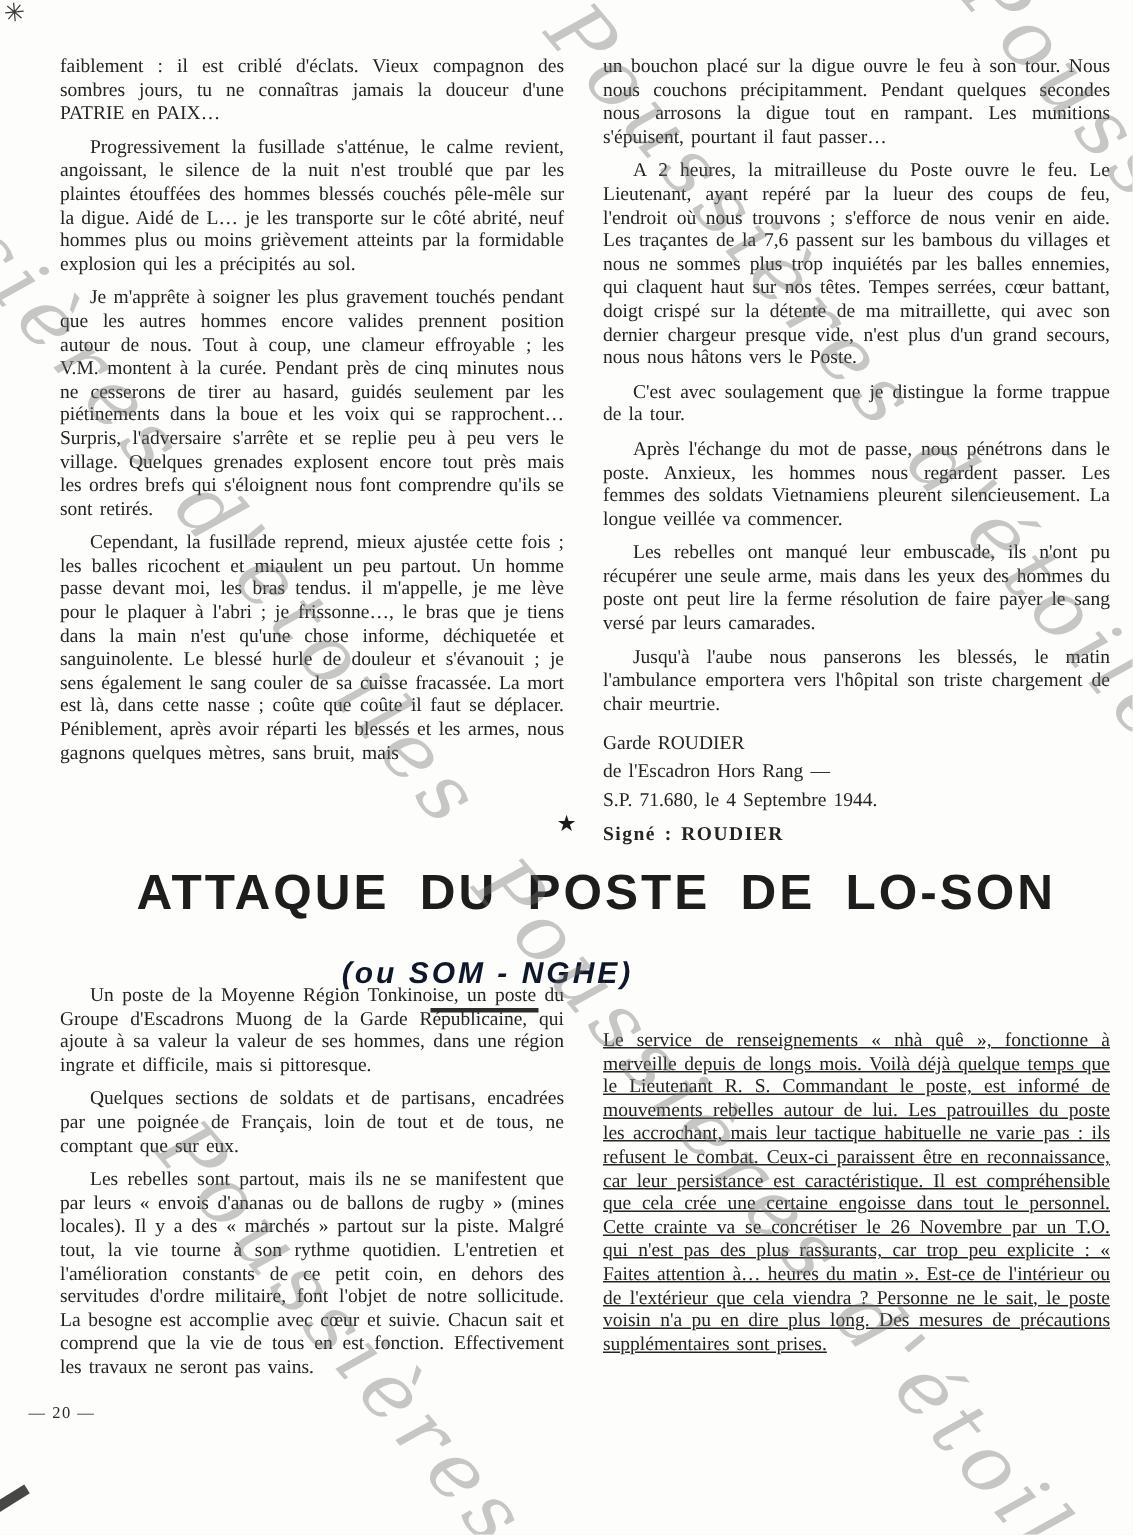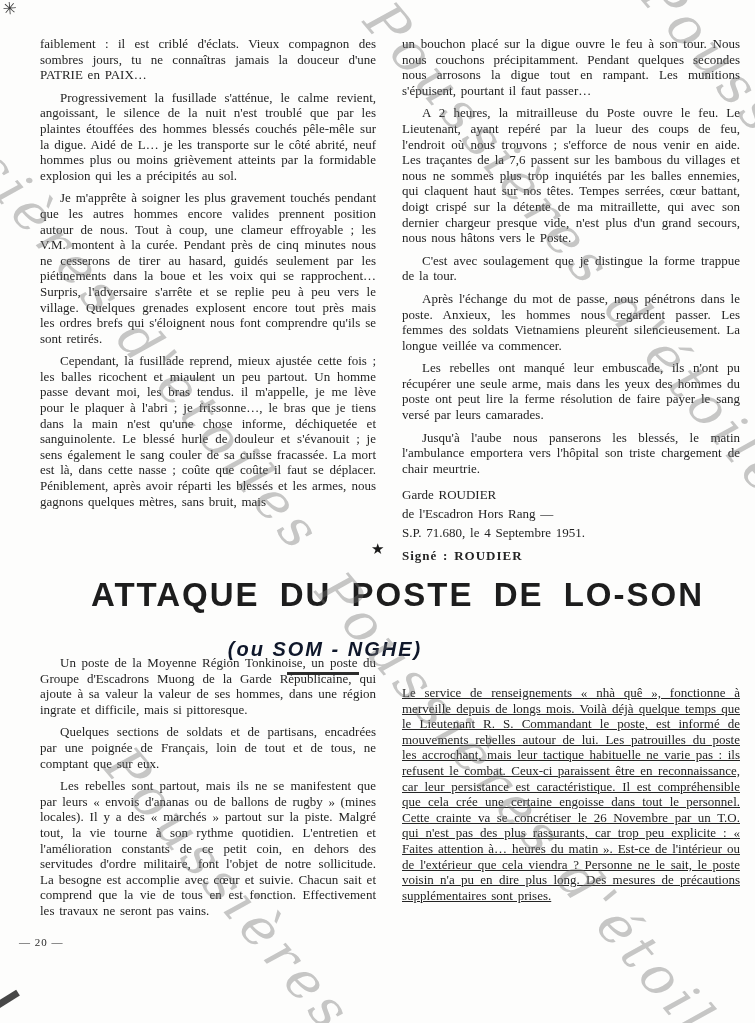--- a/index.html
+++ b/index.html
@@ -123,21 +123,21 @@
   <div class="col" id="s1-right">
     <p class="no-indent">un bouchon placé sur la digue ouvre le feu à son tour. Nous nous couchons précipitamment. Pendant quelques secondes nous arrosons la digue tout en rampant. Les munitions s'épuisent, pourtant il faut passer…</p>
     <p>A 2 heures, la mitrailleuse du Poste ouvre le feu. Le Lieutenant, ayant repéré par la lueur des coups de feu, l'endroit où nous trouvons ; s'efforce de nous venir en aide. Les traçantes de la 7,6 passent sur les bambous du villages et nous ne sommes plus trop inquiétés par les balles ennemies, qui claquent haut sur nos têtes. Tempes serrées, cœur battant, doigt crispé sur la détente de ma mitraillette, qui avec son dernier chargeur presque vide, n'est plus d'un grand secours, nous nous hâtons vers le Poste.</p>
     <p>C'est avec soulagement que je distingue la forme trappue de la tour.</p>
     <p>Après l'échange du mot de passe, nous pénétrons dans le poste. Anxieux, les hommes nous regardent passer. Les femmes des soldats Vietnamiens pleurent silencieusement. La longue veillée va commencer.</p>
     <p>Les rebelles ont manqué leur embuscade, ils n'ont pu récupérer une seule arme, mais dans les yeux des hommes du poste ont peut lire la ferme résolution de faire payer le sang versé par leurs camarades.</p>
     <p>Jusqu'à l'aube nous panserons les blessés, le matin l'ambulance emportera vers l'hôpital son triste chargement de chair meurtrie.</p>
     <div class="signature">
       <div>Garde  ROUDIER</div>
       <div>de l'Escadron Hors Rang —</div>
-      <div>S.P. 71.680, le 4 Septembre 1951.</div>
+      <div>S.P. 71.680, le 4 Septembre 1944.</div>
       <div class="sig-last">Signé :  ROUDIER</div>
     </div>
   </div>
 
   <div id="star-divider">★</div>
 
   <div id="main-title">ATTAQUE DU POSTE DE LO-SON</div>
   <div id="sub-title">(ou  SOM - NGHE)</div>
   <div id="subtitle-underline"></div>
 

